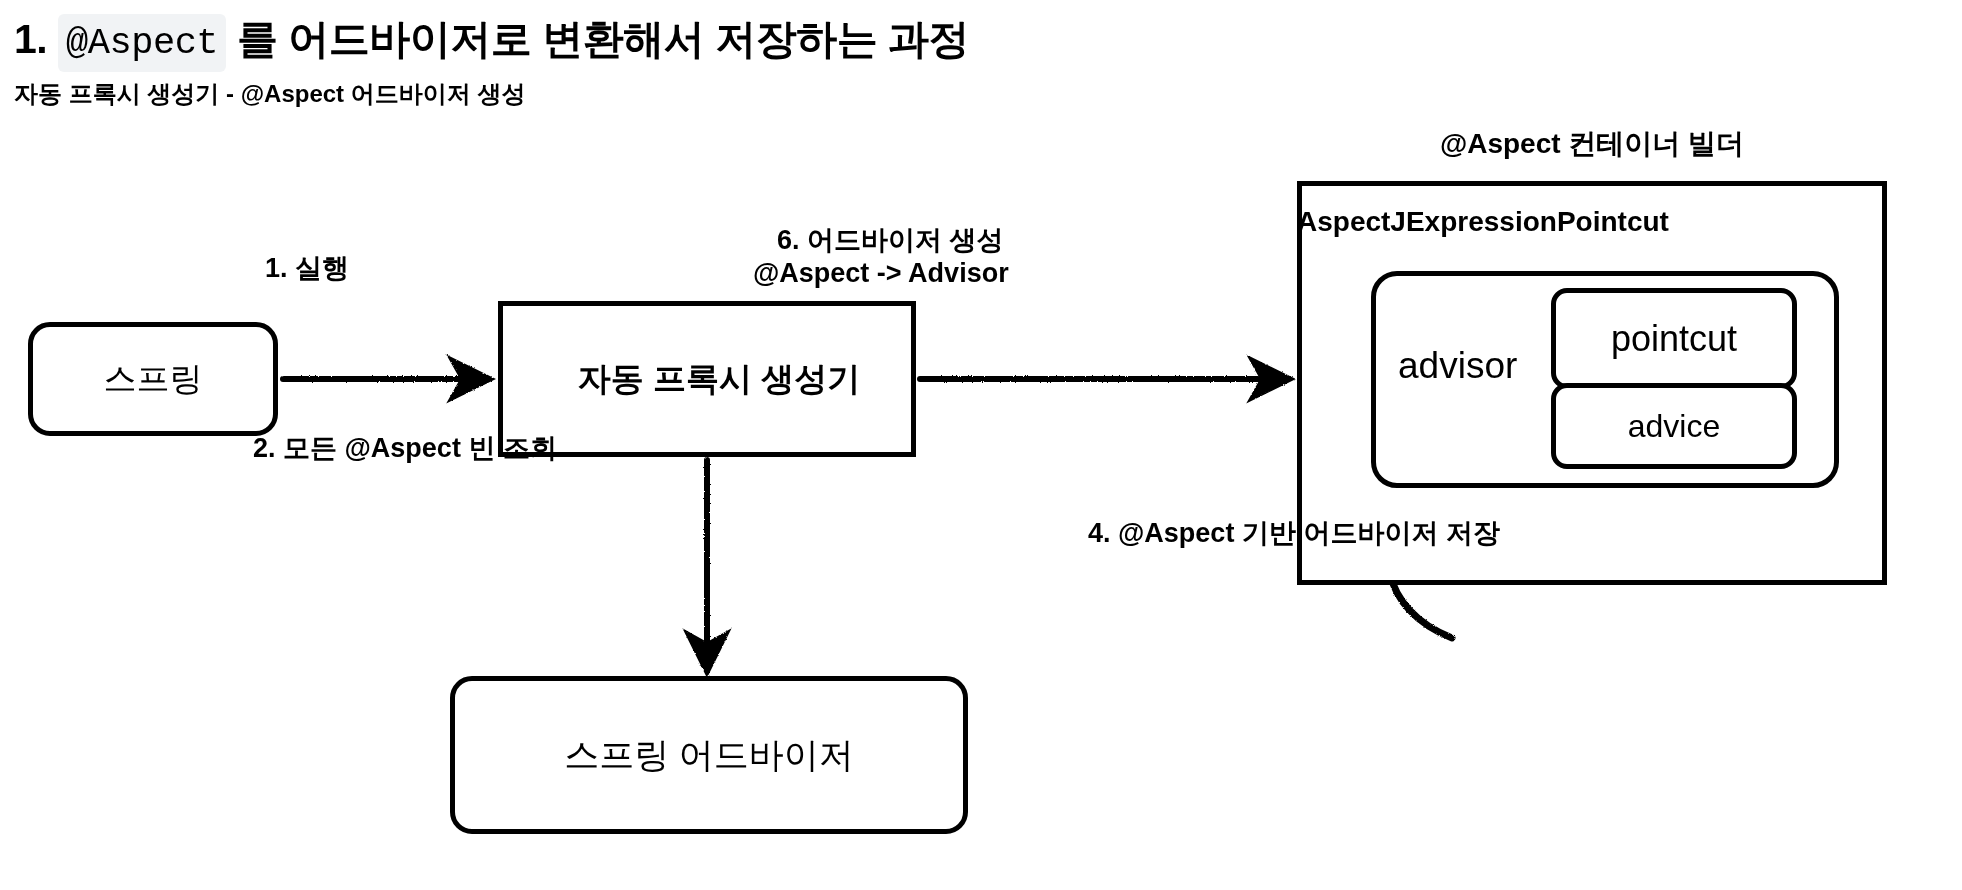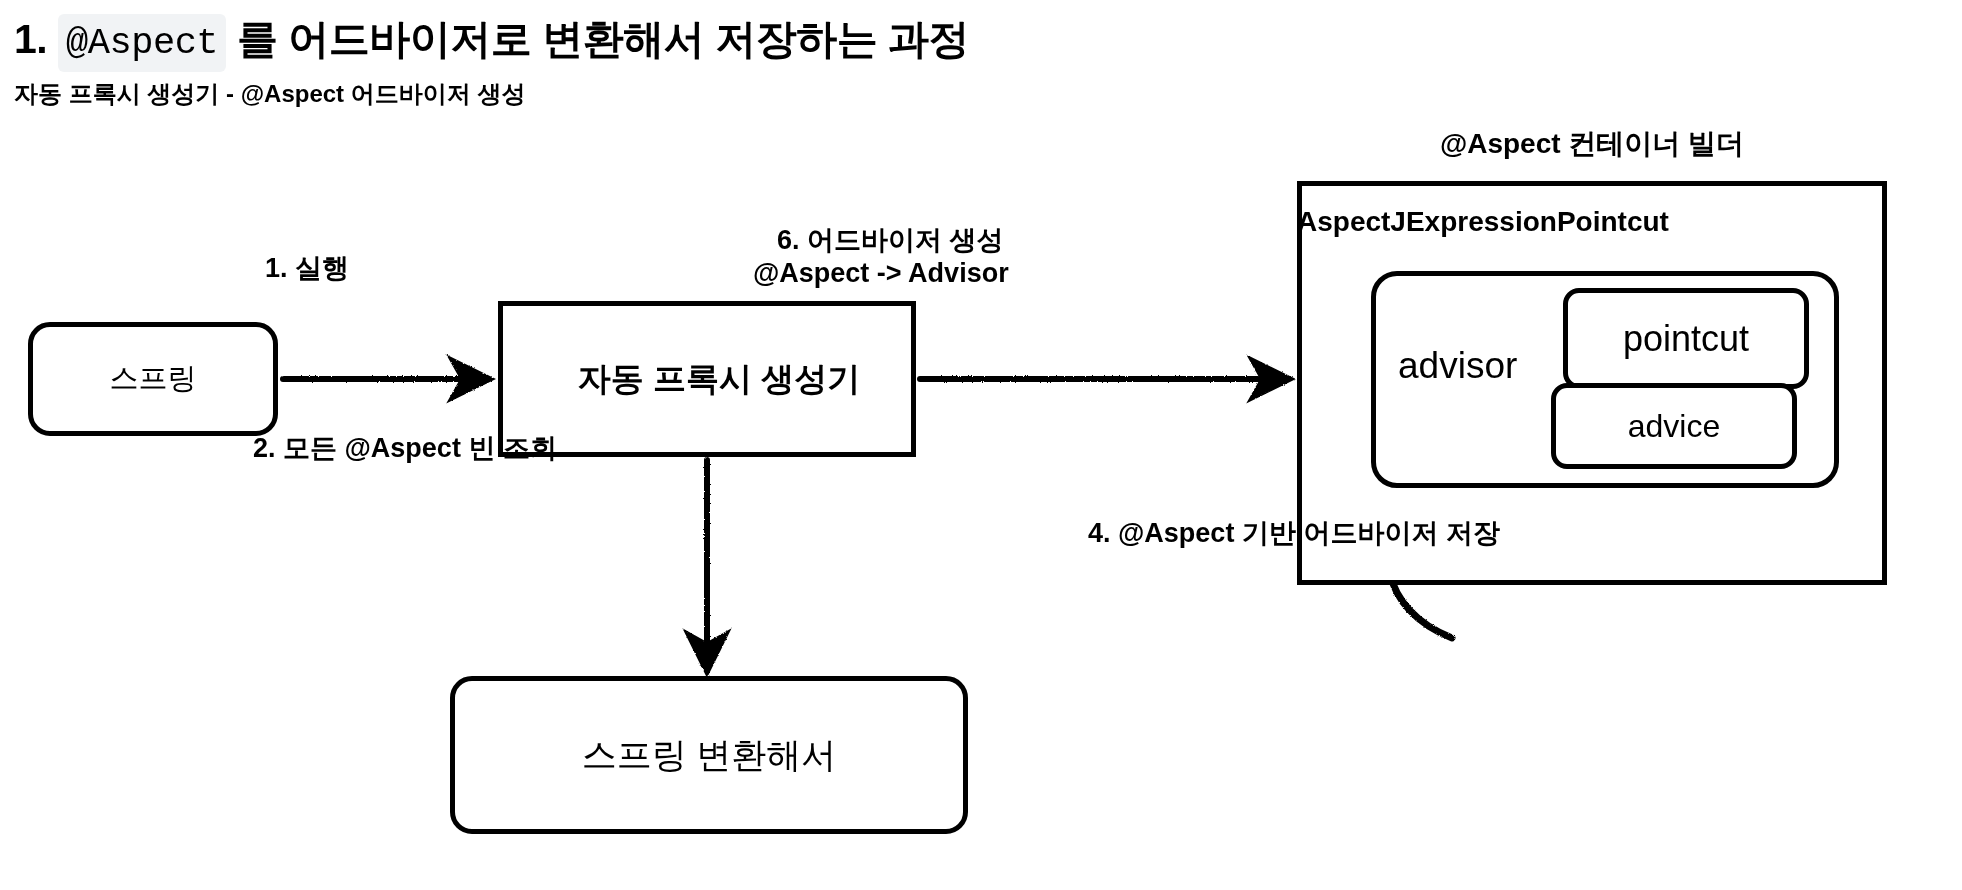--- a/index.html
+++ b/index.html
@@ -15,35 +15,35 @@
                font-size:37px;}
   .subtitle{position:absolute;left:14px;top:78px;font-size:24px;font-weight:bold;
             white-space:nowrap;}
 
   
   .box{position:absolute;box-sizing:border-box;border:5px solid #000;background:#fff;
        display:flex;align-items:center;justify-content:center;}
   .box.round{border-radius:22px;}
   .box.r-sm{border-radius:16px;}
 
-  .b-spring{left:28px;top:322px;width:250px;height:114px;font-size:29px;}
+  .b-spring{left:28px;top:322px;width:250px;height:114px;font-size:33px;}
   .b-proxy{left:498px;top:301px;width:418px;height:156px;font-size:33px;font-weight:bold;padding-left:24px;}
   .b-container{left:450px;top:676px;width:518px;height:158px;font-size:35px;}
 
   .panel{position:absolute;left:1297px;top:181px;width:590px;height:404px;
          border:5px solid #000;box-sizing:border-box;background:#fff;}
   .panel-title{position:absolute;left:1297px;top:125px;width:590px;text-align:center;
                font-size:28px;font-weight:bold;white-space:nowrap;}
   .pc-label{position:absolute;left:1297px;top:206px;width:590px;text-align:left;
             font-size:28px;font-weight:bold;white-space:nowrap;}
 
   .b-advisor{left:1371px;top:271px;width:468px;height:217px;border-radius:26px;
              display:block;}
   .advisor-label{position:absolute;left:1398px;top:345px;font-size:37px;white-space:nowrap;}
-  .b-pointcut{left:1551px;top:288px;width:246px;height:101px;font-size:36px;margin-left:12px;}
+  .b-pointcut{left:1551px;top:288px;width:246px;height:101px;font-size:36px;}
   .b-advice{left:1551px;top:383px;width:246px;height:86px;font-size:32px;}
 
   
   .lbl{position:absolute;font-size:27px;font-weight:bold;white-space:nowrap;}
   .l1{left:265px;top:250px;}
   .l3a{left:777px;top:222px;}
   .l3b{left:753px;top:258px;}
   .l2{left:253px;top:430px;}
   .l4{left:1088px;top:515px;}
 
@@ -91,21 +91,21 @@
 
   <div class="box round b-spring">
     <span>스프링</span>
   </div>
 
   <div class="box b-proxy">
     <span>자동 프록시 생성기</span>
   </div>
 
   <div class="box round b-container">
-    <span>스프링 변환해서</span>
+    <span>스프링 어드바이저</span>
   </div>
 
   <div class="panel-title">@Aspect 컨테이너 빌더</div>
   <div class="panel"></div>
   <div class="pc-label">AspectJExpressionPointcut</div>
 
   <div class="box b-advisor"></div>
   <div class="advisor-label">advisor</div>
   <div class="box r-sm b-pointcut">
     <span>pointcut</span>

